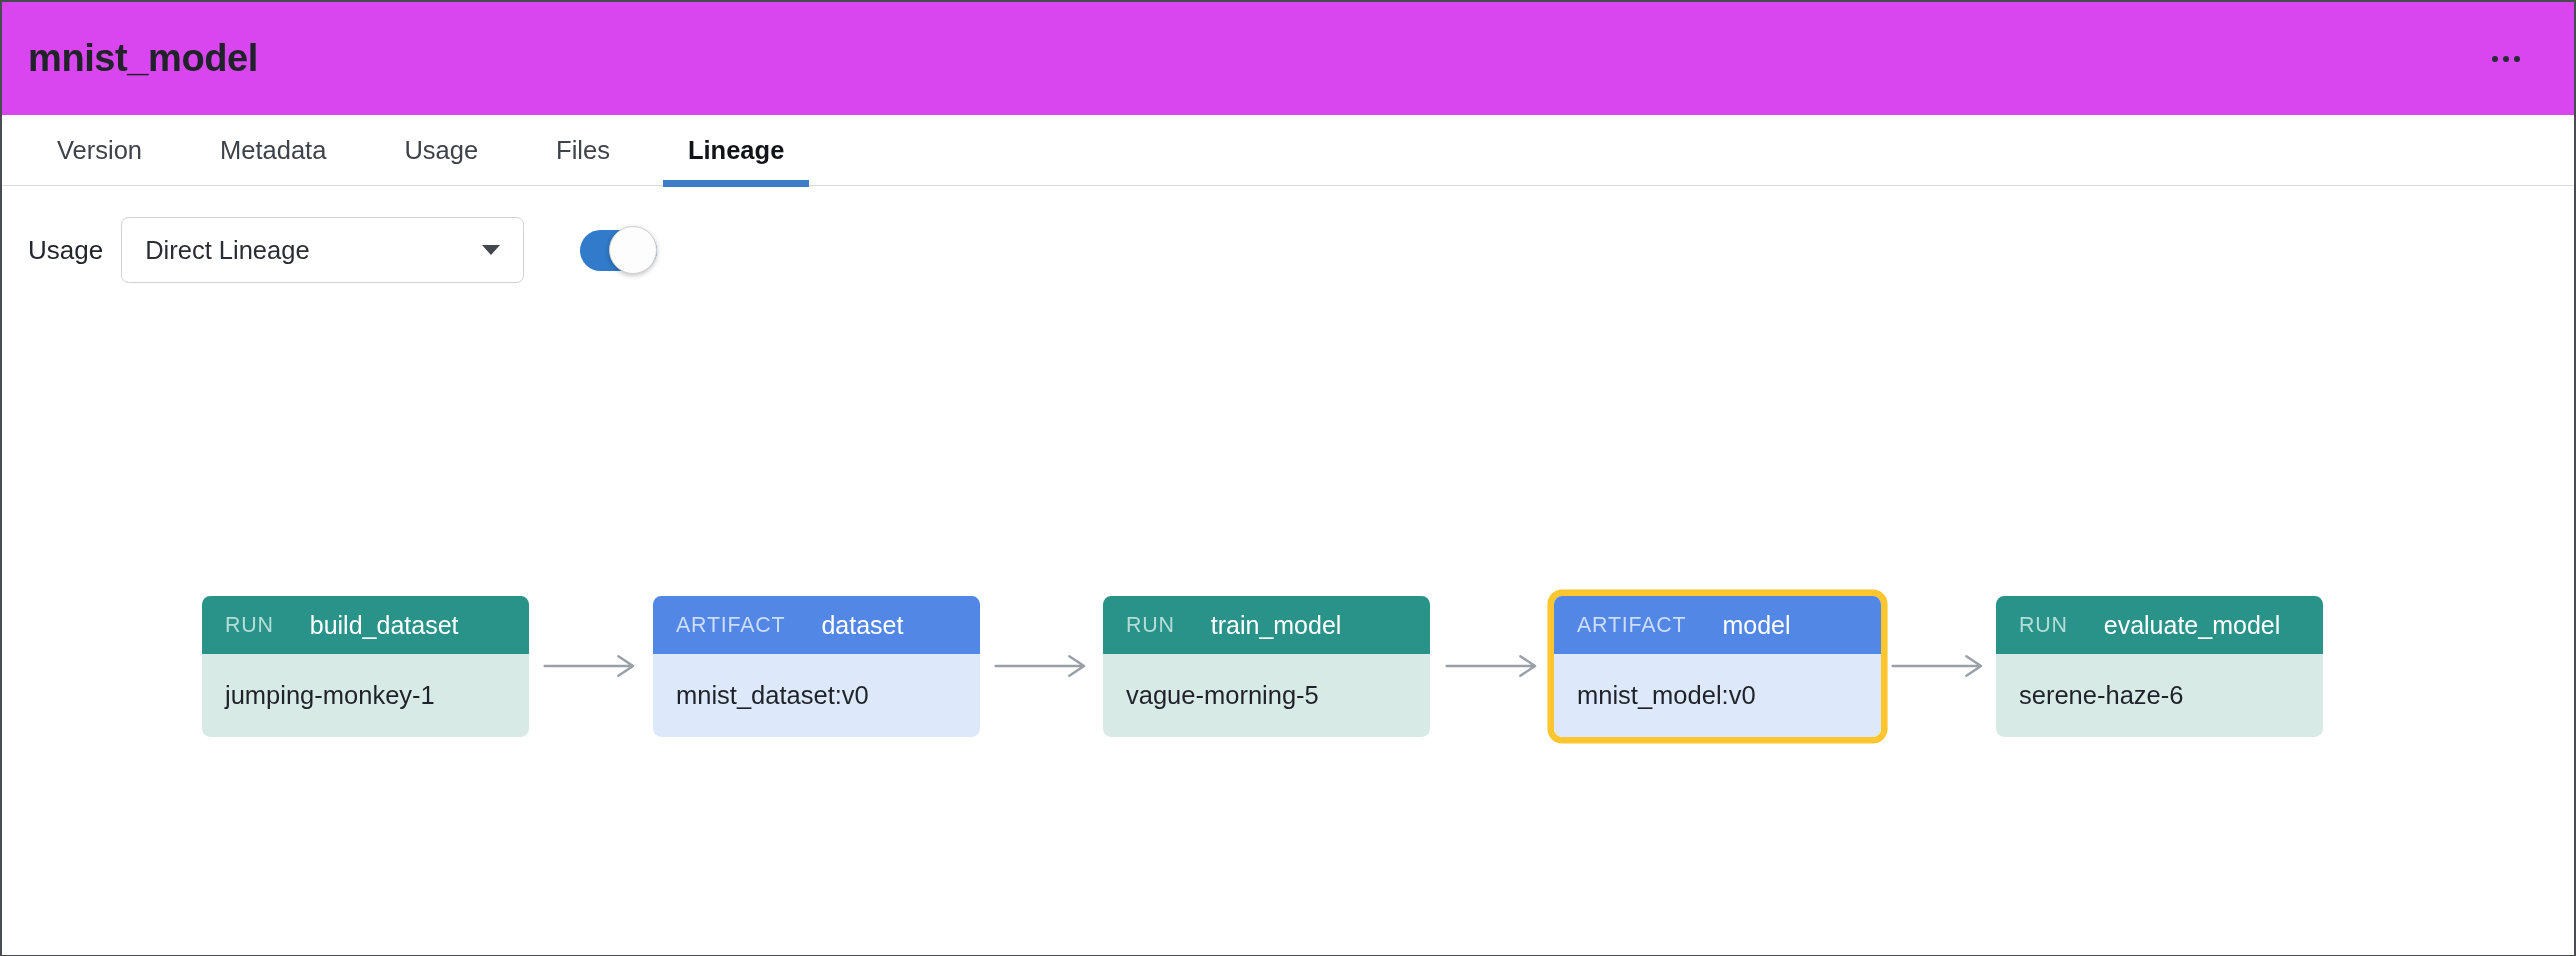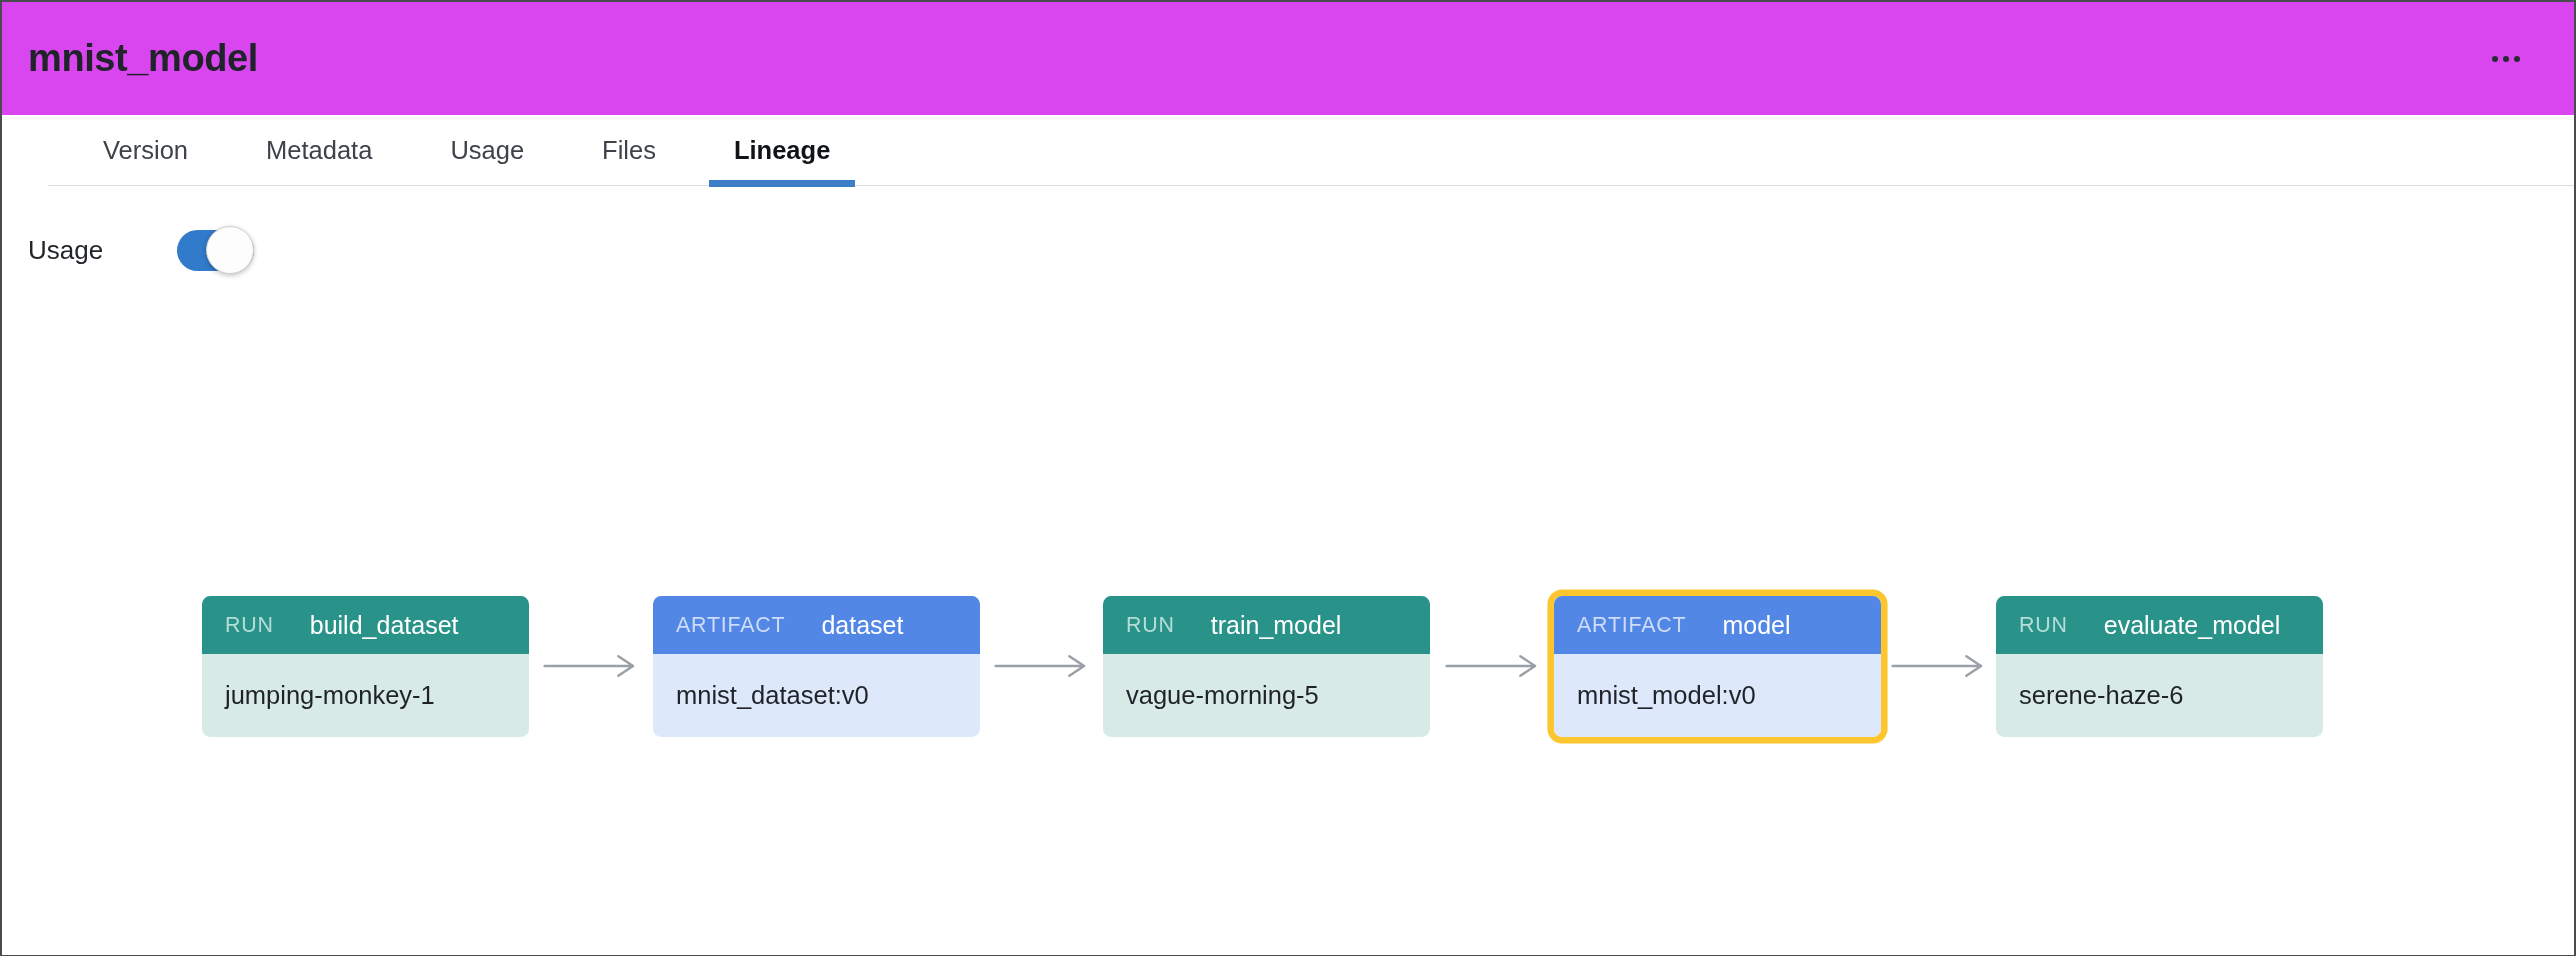--- a/index.html
+++ b/index.html
@@ -46,21 +46,20 @@
   .ring { width: 5px; height: 5px; border: 3.3px solid #262b35; border-radius: 50%; }
 
   
   .tabbar {
     height: 71px;
     background: #fff;
     border-bottom: 1.6px solid #dcdcdc;
     display: flex; align-items: stretch;
     padding-left: 30px;
     gap: 28px;
-    margin-left: 46px;
   }
   .tab {
     display: flex; align-items: center;
     padding: 0 25px;
     font-size: 25.5px; color: #3e434a;
     position: relative;
     cursor: pointer;
   }
   .tab.active { color: #101317; font-weight: 600; }
   .tab.active .tab-underline {
@@ -183,20 +182,24 @@
     <span>Files</span>
   </div>
   <div class="tab active">
     <span>Lineage</span>
     <span class="tab-underline"></span>
   </div>
 </div>
 
 <div class="controls">
   <span class="style-label">Usage</span>
+  <div class="style-select">
+    <span>Direct Lineage</span>
+    <span class="select-caret"></span>
+  </div>
   <div class="toggle">
     <div class="knob"></div>
   </div>
 </div>
 
 <div class="node run n1">
   <div class="head">
     <span class="kind">RUN</span>
     <span class="name">build_dataset</span>
   </div>

